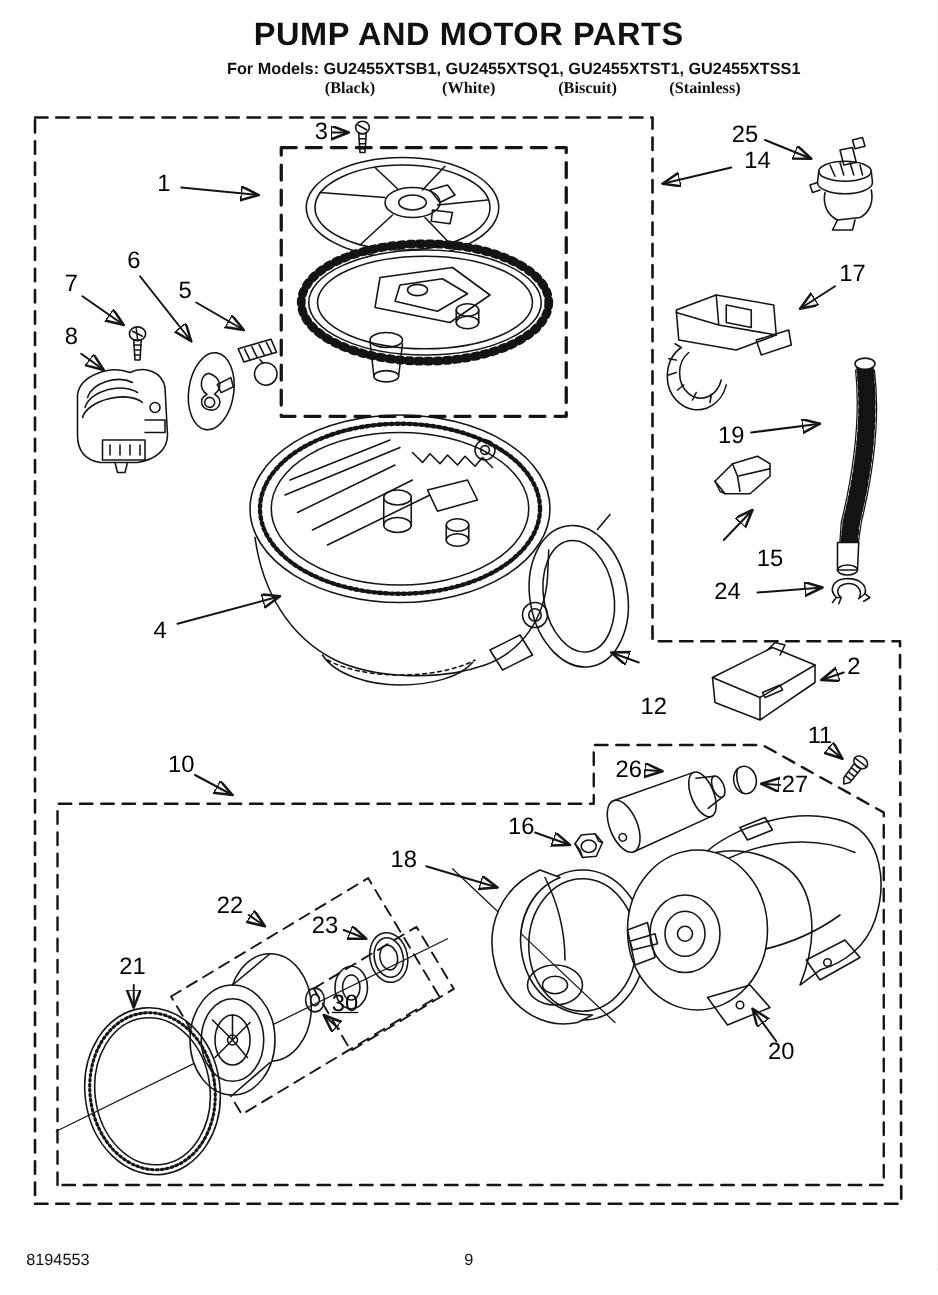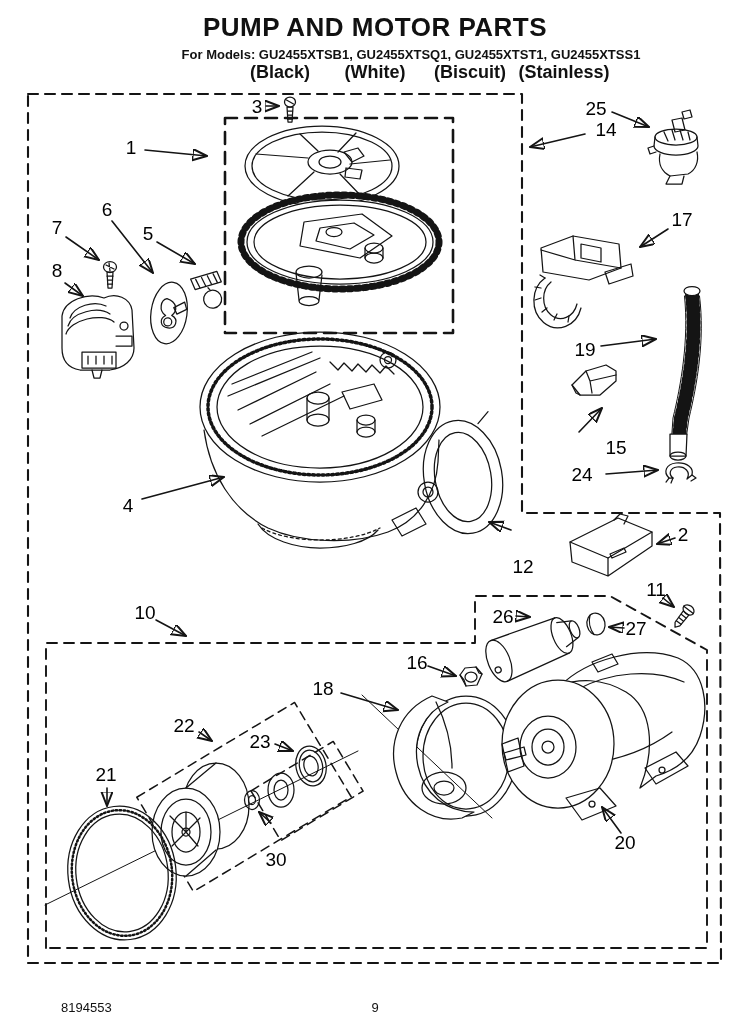--- a/index.html
+++ b/index.html
@@ -2,26 +2,26 @@
 <html><head>
 <meta charset="utf-8">
 <style>
   html,body{margin:0;padding:0;background:#e8e8e8;}
   .page{position:relative;width:750px;height:1036px;background:#ffffff;
         font-family:"Liberation Sans", sans-serif;color:#111;overflow:hidden;}
   .title{position:absolute;top:12px;left:0;width:100%;text-align:center;
          font-size:26px;font-weight:bold;letter-spacing:.5px;}
   .models{position:absolute;top:47px;left:0;width:100%;text-align:center;
           font-size:13px;font-weight:bold;padding-left:36px;}
-  .color-label{position:absolute;top:62px;font-size:18px;font-weight:bold;
-               transform:translateX(-50%);}
+  .color-label{position:absolute;top:62px;font-size:13px;font-weight:bold;
+               transform:translateX(-50%);font-family:Liberation Serif, serif;}
   .cpos0{left:280px;} .cpos1{left:375px;} .cpos2{left:470px;} .cpos3{left:564px;}
   .callout{position:absolute;transform:translate(-50%,-50%);font-size:19px;
            color:#000;line-height:1;white-space:nowrap;}
-  .footer-doc{position:absolute;left:21px;top:1000px;font-size:13px;margin-left:40px;}
+  .footer-doc{position:absolute;left:21px;top:1000px;font-size:13px;}
   .footer-page{position:absolute;left:0;top:1000px;width:100%;text-align:center;font-size:13px;}
   #art{position:absolute;left:0;top:0;}
   #art path,#art ellipse,#art circle,#art rect,#art line,#art polygon{
       stroke:#141414;fill:none;stroke-width:1.25;stroke-linecap:round;stroke-linejoin:round;}
   #art .wf{fill:#ffffff;}
   #art .db1{stroke-width:2.1;stroke-dasharray:10 7;}   
   #art .db2{stroke-width:1.9;stroke-dasharray:10 7;}   
   #art .db3{stroke-width:2.6;stroke-dasharray:12 8;}   
   #art .db4{stroke-width:1.5;stroke-dasharray:9 6;}    
   #art .ar{stroke-width:1.6;}
@@ -337,19 +337,19 @@
       <div class="callout" style="left: 683px; top: 534px;">2</div>
       <div class="callout" style="left: 656px; top: 589px;">11</div>
       <div class="callout" style="left: 145px; top: 612px;">10</div>
       <div class="callout" style="left: 503px; top: 616px;">26</div>
       <div class="callout" style="left: 636px; top: 628px;">27</div>
       <div class="callout" style="left: 407px; top: 662px; margin-left: 10px;">16</div>
       <div class="callout" style="left: 323px; top: 688px;">18</div>
       <div class="callout" style="left: 184px; top: 725px;">22</div>
       <div class="callout" style="left: 260px; top: 741px;">23</div>
       <div class="callout" style="left: 106px; top: 774px;">21</div>
-      <div class="callout" style="left: 276px; top: 859px;">30</div>
+      <div class="callout" style="left: 276px; top: 803px; text-decoration: underline;">30</div>
       <div class="callout" style="left: 625px; top: 842px;">20</div>
     </div>
 
   <div class="footer-doc">8194553</div>
   <div class="footer-page">9</div>
 </div>
 
 </body></html>

